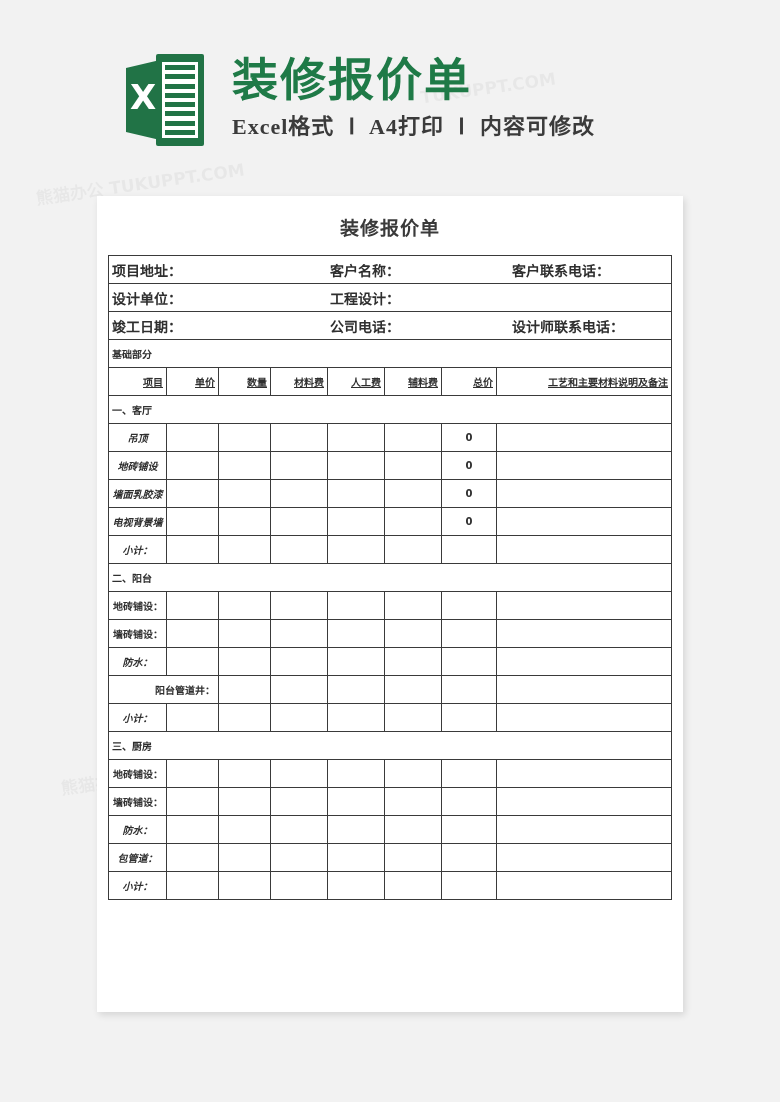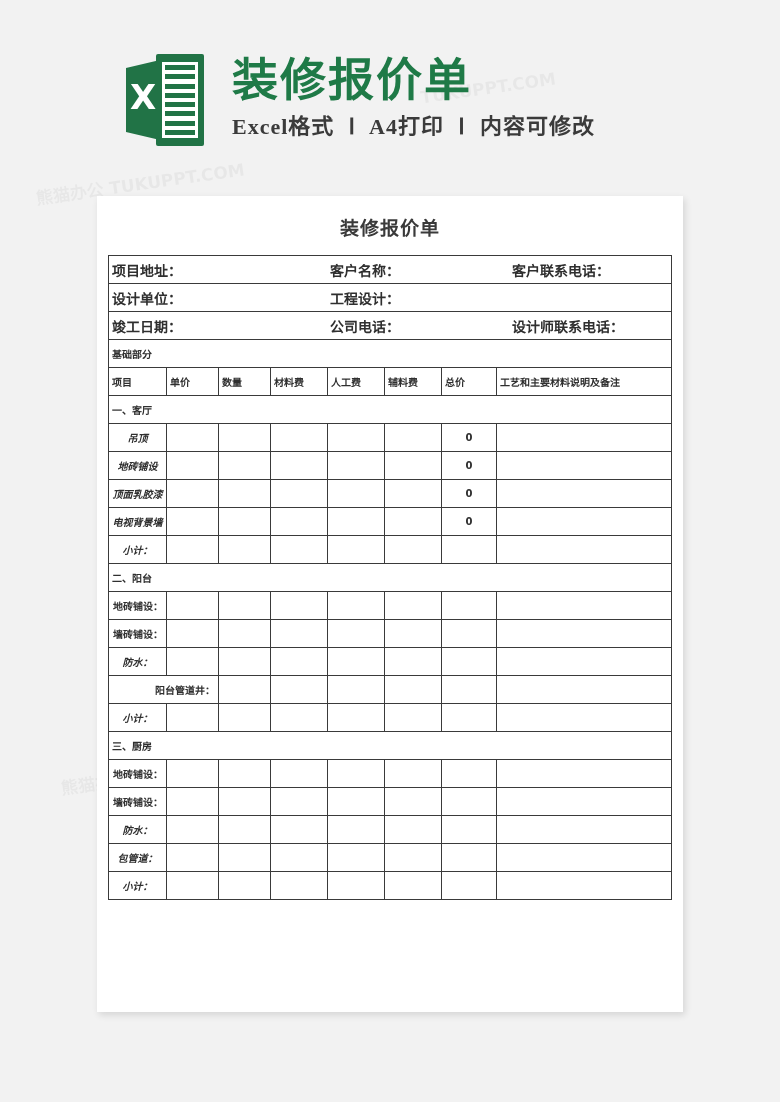--- a/index.html
+++ b/index.html
@@ -152,23 +152,24 @@
   .info-b { position:absolute; left:218px; top:50%; transform:translateY(-50%); }
   .info-c { position:absolute; left:400px; top:50%; transform:translateY(-50%); }
 
   td.band {
     background: #fce4a0;
     height: 24px;
     font-size: 10px;
   }
   td.colhead {
     background: #fce4a0;
-    text-align: left;
+    text-align: right;
     height: 26px;
     font-size: 10px;
+    text-decoration: underline;
   }
   td.section {
     background: #f4f4f4;
     text-align: left;
     padding-left: 5px;
     height: 24px;
     font-size: 10px;
   }
   td.item {
     text-align: center;
@@ -309,21 +310,21 @@
             <td class="item">地砖铺设</td>
             <td class="num"></td>
             <td class="num"></td>
             <td class="num"></td>
             <td class="num"></td>
             <td class="num"></td>
             <td class="num">0</td>
             <td class="blank"></td>
           </tr>
           <tr>
-            <td class="item">顶面乳胶漆</td>
+            <td class="item">墙面乳胶漆</td>
             <td class="num"></td>
             <td class="num"></td>
             <td class="num"></td>
             <td class="num"></td>
             <td class="num"></td>
             <td class="num">0</td>
             <td class="blank"></td>
           </tr>
           <tr>
             <td class="item">电视背景墙</td>

